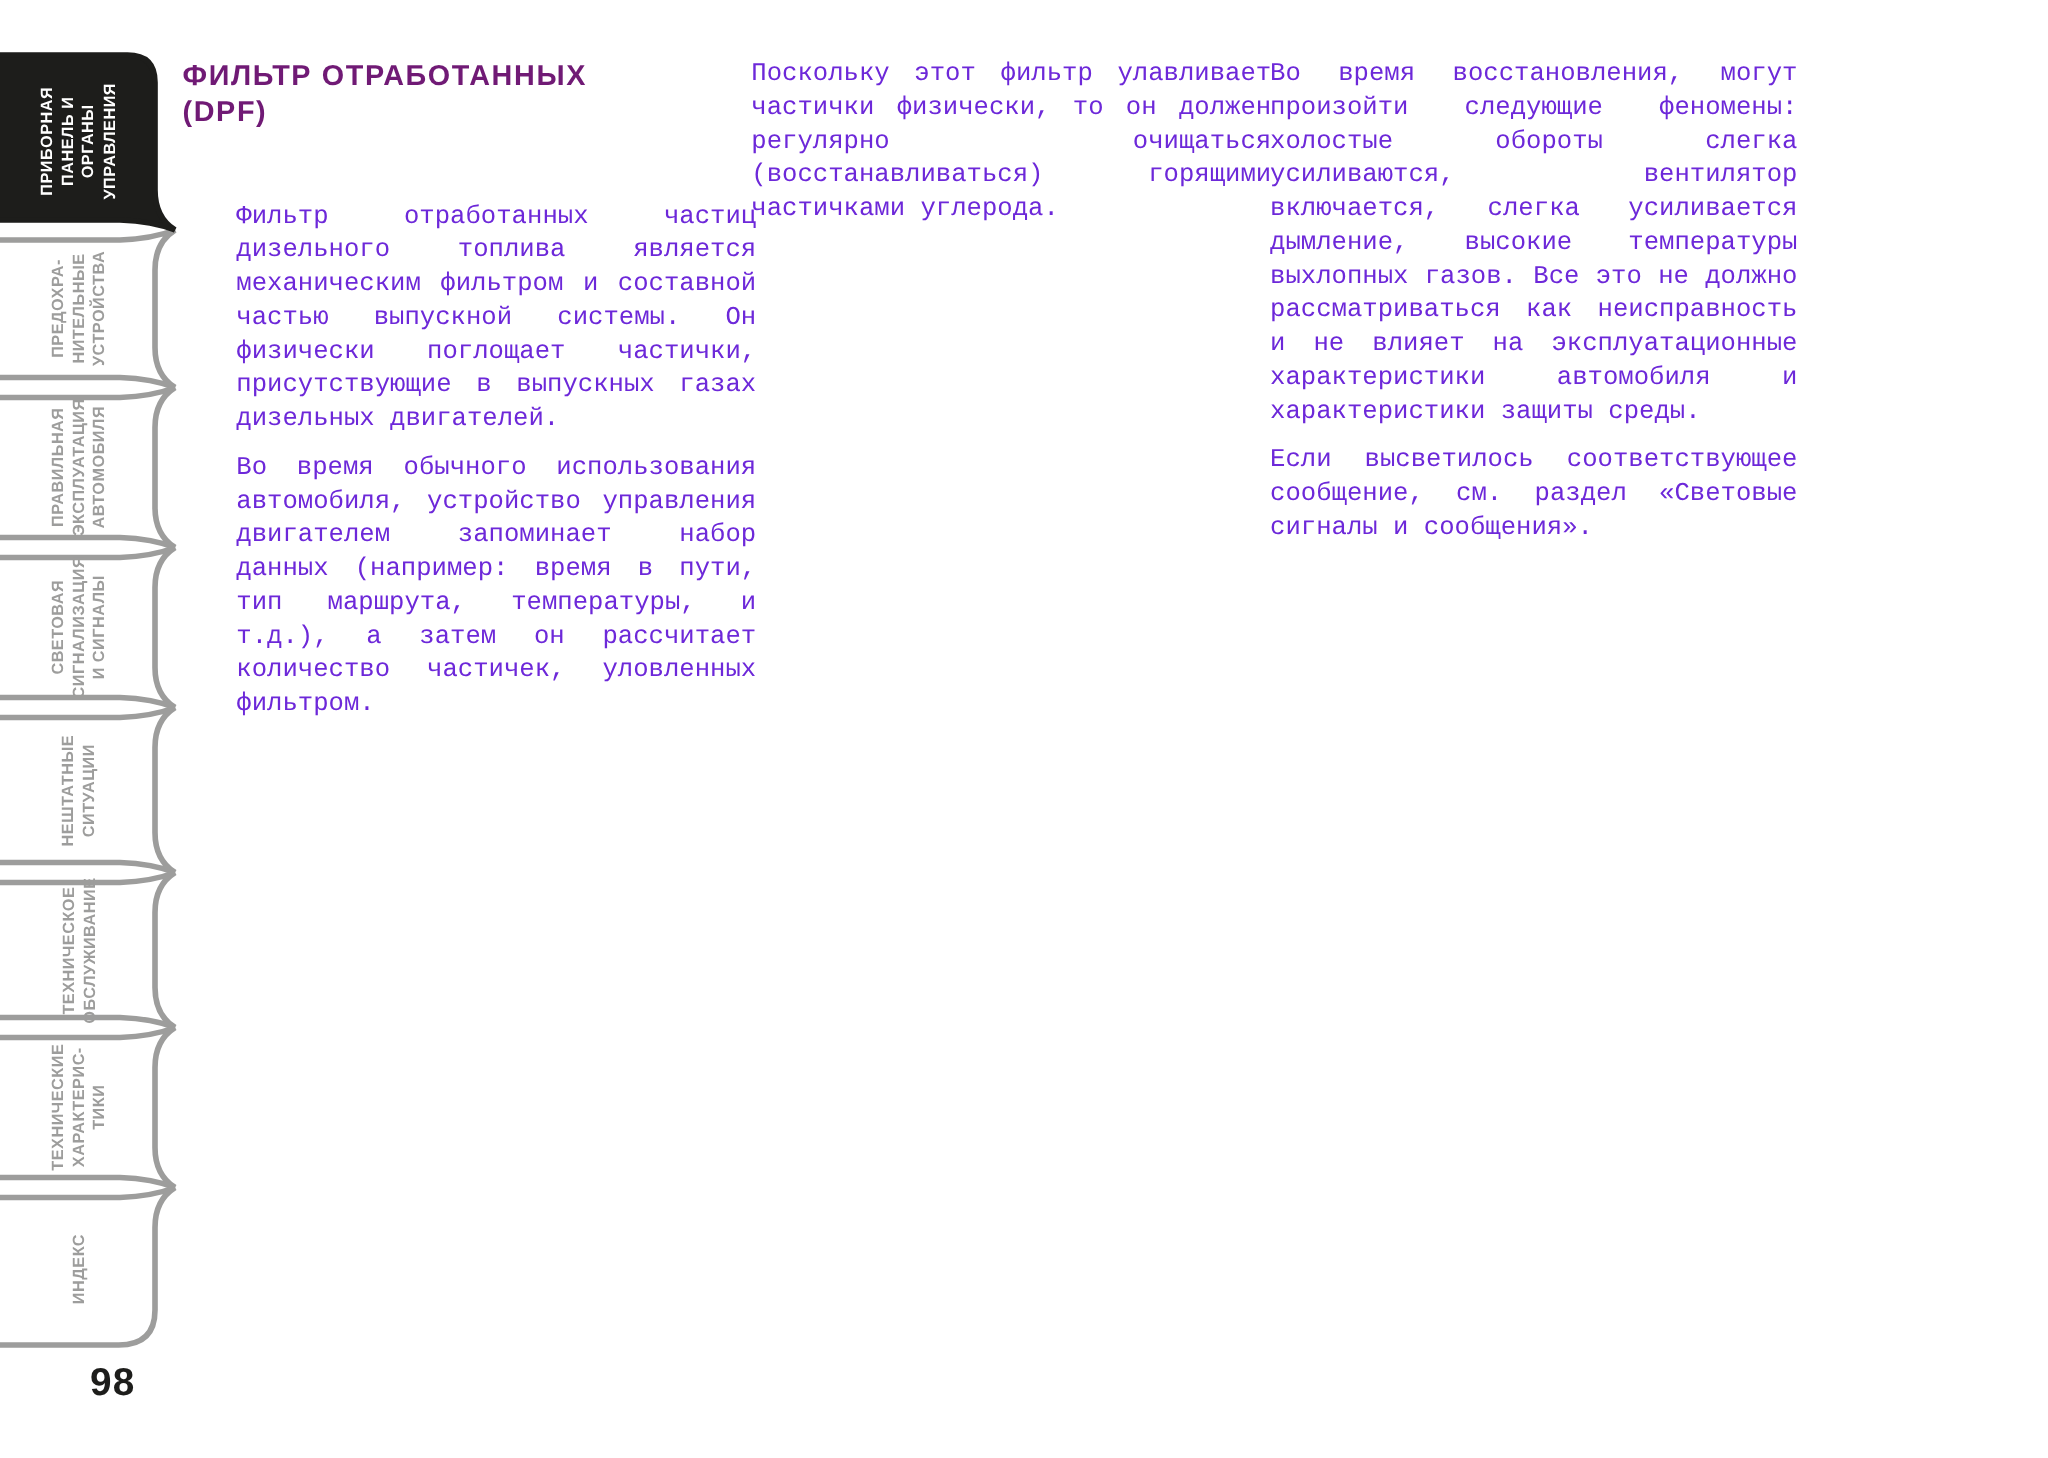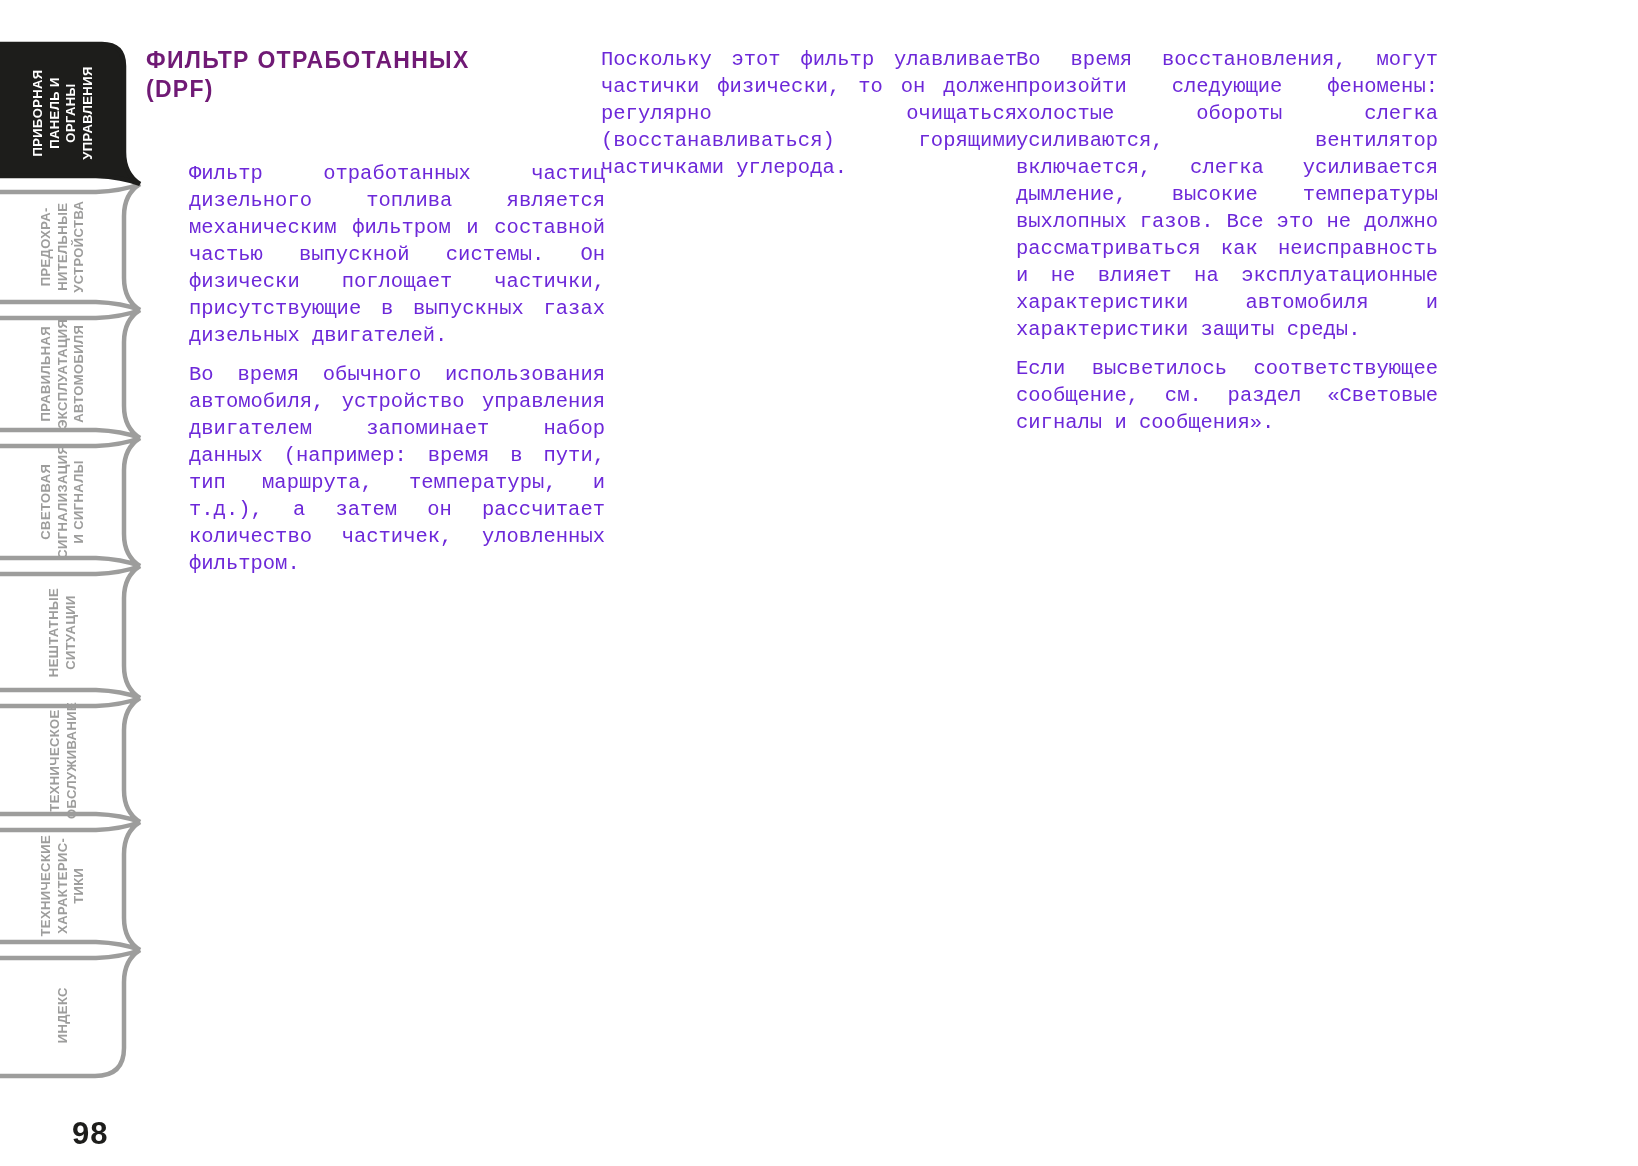--- a/index.html
+++ b/index.html
@@ -35,21 +35,20 @@
     color:#6d28d9;
   }
   .body-col p { margin:0 0 12px 0; }
   #col1 { left:146px; top:160px;  width:416px;margin-left:43px; }
   #col2 { left:601px; top:46px;  width:416px; }
   #col3 { left:1016px; top:46px; width:422px; }
   .page-number {
     position:absolute; left:72px; top:1088px;
     font-weight:bold; font-size:31px; letter-spacing:1px;
     color:#1d1d1b;
-    margin-top:28px;
   }
 </style>
 </head>
 <body>
 
 <div id="page">
 
   <div id="sidebar">
     <svg id="sidebar-svg" width="160" height="1120" viewBox="0 0 160 1120" xmlns="http://www.w3.org/2000/svg">
         <path d="M -8 192 L 96 192 Q 122 191 140 184 Q 124 194 124 216 L 124 278 Q 124 300 140 310 Q 122 303 96 302 L -8 302 Z" fill="#ffffff" stroke="#9d9d9c" stroke-width="4.5"></path>

